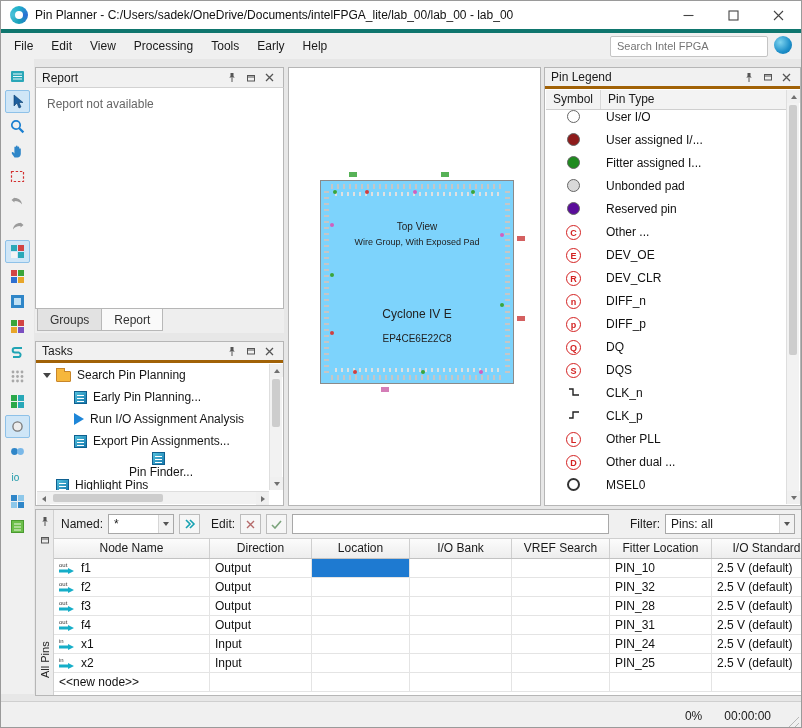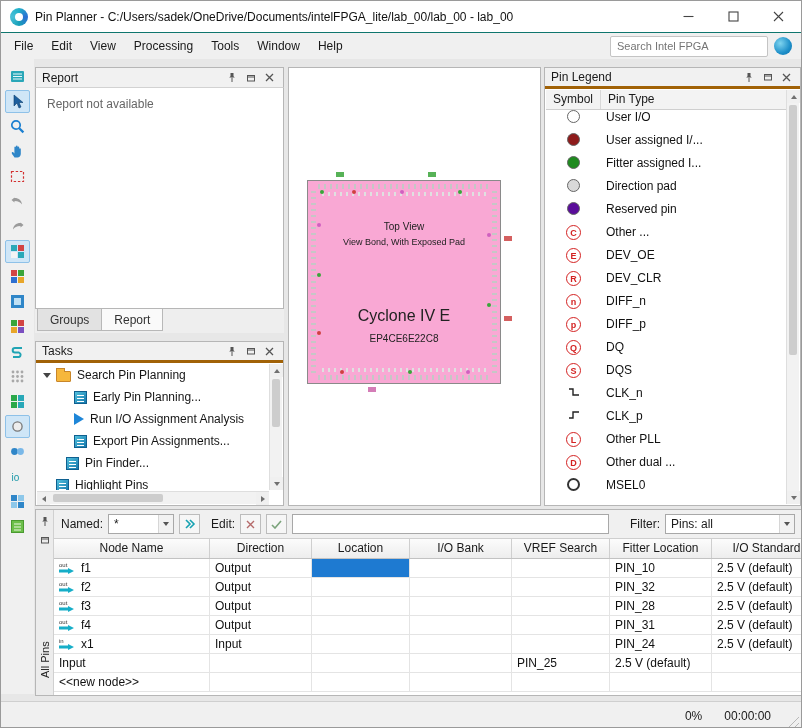--- a/index.html
+++ b/index.html
@@ -1,30 +1,30 @@
 <!DOCTYPE html>
 <html><head>
 <meta charset="utf-8">
 <style>
   *{box-sizing:border-box;margin:0;padding:0}
   html,body{width:802px;height:728px}
   body{position:relative;overflow:hidden;background:#e7e7e7;font-family:"Liberation Sans",sans-serif;font-size:12px;color:#1a1a1a;border:1px solid #9a9a9a}
   svg{display:block}
   
-  .titlebar{position:absolute;left:0;top:0;right:0;height:32px;background:#fff;display:flex;align-items:center;border-bottom:1px solid #0f766e}
+  .titlebar{position:absolute;left:0;top:0;right:0;height:32px;background:#fff;display:flex;align-items:center;border-bottom:4px solid #0f766e}
   .appicon{width:18px;height:18px;margin:0 7px 0 9px;border-radius:50%;background:conic-gradient(#1fb0c8,#2b6fd4,#17a0b8,#49c0d8,#1fb0c8);position:relative;flex:none}
   .appicon::after{content:'';position:absolute;inset:5px;background:#fff;border-radius:50%}
   .wtitle{font-size:12px;color:#111;white-space:nowrap}
   .wbtns{margin-left:auto;display:flex;height:100%}
   .wbtn{width:45px;height:100%;display:flex;align-items:center;justify-content:center}
   
   .menubar{position:absolute;top:32px;left:0;right:0;height:26px;background:#f0f0f0;display:flex;align-items:center;padding-left:4px}
   .menuitems{display:flex;align-items:center}
   .mitem{padding:4px 9px;color:#1a1a1a}
-  .searchwrap{margin-left:auto;display:flex;align-items:center;gap:6px;padding-right:9px}
+  .searchwrap{margin-left:auto;display:flex;gap:6px;padding-right:9px}
   .search{width:158px;height:21px;border:1px solid #c4c4c4;border-radius:2px;padding:0 6px;font:11px "Liberation Sans",sans-serif;color:#444;background:#fff;outline:none}
   .globe{width:18px;height:18px;border-radius:50%;background:radial-gradient(circle at 35% 35%,#7fd4ef,#1d8fc9 60%,#0f6fa8)}
   
   .ltb{position:absolute;left:0;top:58px;width:33px;bottom:33px;background:#f0f0f0;display:flex;flex-direction:column;align-items:center;padding-top:6px;gap:2px}
   .tbtn{width:25px;height:23px;display:flex;align-items:center;justify-content:center;border:1px solid transparent;border-radius:2px;flex:none}
   .tbtn.active{background:#cfe6f7;border-color:#8ec1e8}
   
   .panel{position:absolute;background:#fff;border:1px solid #b6b6b6}
   .ptitle{height:21px;background:#f1f1f1;border-bottom:3px solid #a16207;display:flex;align-items:center;padding:0 6px}
   .pbtns{margin-left:auto;display:flex;gap:4px}
@@ -53,25 +53,25 @@
   .vsb{position:absolute;top:22px;right:1px;width:13px;bottom:15px;background:#f2f2f2;border-left:1px solid #dedede}
   .hsb{position:absolute;left:1px;right:14px;bottom:1px;height:13px;background:#f2f2f2;border-top:1px solid #dedede}
   .sbb{position:absolute;width:13px;height:13px;display:flex;align-items:center;justify-content:center;background:#f0f0f0}
   .sb-thumb{position:absolute;background:#cdcdcd;border-radius:2px}
   .tri-u{width:0;height:0;border-left:3.5px solid transparent;border-right:3.5px solid transparent;border-bottom:4.5px solid #707070}
   .tri-d{width:0;height:0;border-left:3.5px solid transparent;border-right:3.5px solid transparent;border-top:4.5px solid #707070}
   .tri-l{width:0;height:0;border-top:3.5px solid transparent;border-bottom:3.5px solid transparent;border-right:4.5px solid #707070}
   .tri-r{width:0;height:0;border-top:3.5px solid transparent;border-bottom:3.5px solid transparent;border-left:4.5px solid #707070}
   
   .pkg{left:287px;top:66px;width:253px;height:439px}
-  .chip{position:absolute;left:18px;top:112px;width:194px;height:204px;border:1px solid #8a8a8a;background:#f9a8d4}
+  .chip{position:absolute;left:31px;top:112px;width:194px;height:204px;border:1px solid #8a8a8a;background:#7dd3fc}
   .chip .ctext{position:absolute;left:0;width:100%;text-align:center;color:#222}
   .t1{top:40px;font-size:10px}
   .t2{top:56px;font-size:9px}
-  .t3{top:126px;font-size:16px}
+  .t3{top:126px;font-size:12px}
   .t4{top:152px;font-size:10px}
   .pstrip{position:absolute}
   .ps-t{left:10px;right:10px;top:3px;height:5px;background:repeating-linear-gradient(90deg,#c6c6c6 0 2px,transparent 2px 6px)}
   .ps-b{left:10px;right:10px;bottom:3px;height:5px;background:repeating-linear-gradient(90deg,#c6c6c6 0 2px,transparent 2px 6px)}
   .ps-l{top:10px;bottom:10px;left:3px;width:5px;background:repeating-linear-gradient(0deg,#c6c6c6 0 2px,transparent 2px 6px)}
   .ps-r{top:10px;bottom:10px;right:3px;width:5px;background:repeating-linear-gradient(0deg,#c6c6c6 0 2px,transparent 2px 6px)}
   .ps-t2{left:14px;right:14px;top:11px;height:4px;background:repeating-linear-gradient(90deg,#e0e0e0 0 2px,transparent 2px 6px)}
   .ps-b2{left:14px;right:14px;bottom:11px;height:4px;background:repeating-linear-gradient(90deg,#e0e0e0 0 2px,transparent 2px 6px)}
   .dot{position:absolute;width:4px;height:4px;border-radius:50%}
   .tag{position:absolute;width:8px;height:5px;opacity:.85}
@@ -141,21 +141,21 @@
     </div>
 </div>
 
 <div class="menubar">
   <div class="menuitems">
       <div class="mitem">File</div>
       <div class="mitem">Edit</div>
       <div class="mitem">View</div>
       <div class="mitem">Processing</div>
       <div class="mitem">Tools</div>
-      <div class="mitem">Window</div>
+      <div class="mitem">Early</div>
       <div class="mitem">Help</div>
     </div>
   <div class="searchwrap">
     <input class="search" placeholder="Search Intel FPGA" style="">
     <div class="globe"></div>
   </div>
 </div>
 
 <div class="ltb">
     <div class="tbtn">
@@ -354,21 +354,21 @@
       <div class="trow" style="padding-left: 24px;">
         <div class="spacer"></div>
         <div class="tico ic-run"></div>
         <span class="tlab">Run I/O Assignment Analysis</span>
       </div>
       <div class="trow" style="padding-left: 24px;">
         <div class="spacer"></div>
         <div class="tico ic-task"></div>
         <span class="tlab">Export Pin Assignments...</span>
       </div>
-      <div class="trow" style="padding-left: 16px;">
+      <div class="trow" style="padding-left: 16px; flex-direction: column;">
         <div class="spacer"></div>
         <div class="tico ic-task"></div>
         <span class="tlab">Pin Finder...</span>
       </div>
       <div class="trow" style="padding-left: 6px;">
         <div class="spacer"></div>
         <div class="tico ic-task"></div>
         <span class="tlab">Highlight Pins</span>
       </div>
     </div>
@@ -411,21 +411,21 @@
     <i class="dot" style="left:150px;top:9px;background:#3aa53a"></i>
     <i class="dot" style="left:9px;top:42px;background:#d060c0"></i>
     <i class="dot" style="left:9px;top:92px;background:#3aa53a"></i>
     <i class="dot" style="left:9px;top:150px;background:#d04040"></i>
     <i class="dot" style="right:9px;top:52px;background:#d060c0"></i>
     <i class="dot" style="right:9px;top:122px;background:#3aa53a"></i>
     <i class="dot" style="left:32px;bottom:9px;background:#d04040"></i>
     <i class="dot" style="left:100px;bottom:9px;background:#3aa53a"></i>
     <i class="dot" style="left:158px;bottom:9px;background:#d060c0"></i>
     <div class="ctext t1">Top View</div>
-    <div class="ctext t2">View Bond, With Exposed Pad</div>
+    <div class="ctext t2">Wire Group, With Exposed Pad</div>
     <div class="ctext t3">Cyclone IV E</div>
     <div class="ctext t4">EP4CE6E22C8</div>
   </div>
 </div>
 
 <div class="panel legend">
   <div class="ptitle">
     <span>Pin Legend</span>
     <div class="pbtns">
       <div class="pbtn">
@@ -467,21 +467,21 @@
       <div class="lrow">
         <div class="lsym">
           <span class="sym-c" style="background:#1f8a1f"></span>
         </div>
         <div class="llab">Fitter assigned I...</div>
       </div>
       <div class="lrow">
         <div class="lsym">
           <span class="sym-c" style="background:#d9d9d9"></span>
         </div>
-        <div class="llab">Direction pad</div>
+        <div class="llab">Unbonded pad</div>
       </div>
       <div class="lrow">
         <div class="lsym">
           <span class="sym-c" style="background:#5a0d9a"></span>
         </div>
         <div class="llab">Reserved pin</div>
       </div>
       <div class="lrow">
         <div class="lsym">
           <span class="sym-l">C</span>
@@ -699,20 +699,27 @@
             <span>x1</span>
           </div>
           <div class="td">Input</div>
           <div class="td"></div>
           <div class="td"></div>
           <div class="td"></div>
           <div class="td">PIN_24</div>
           <div class="td">2.5 V (default)</div>
         </div>
         <div class="trr">
+          <div class="td">
+            <span class="dir-ic">
+              <span class="dtxt">in</span>
+              <span class="darrow"></span>
+            </span>
+            <span>x2</span>
+          </div>
           <div class="td">Input</div>
           <div class="td"></div>
           <div class="td"></div>
           <div class="td"></div>
           <div class="td">PIN_25</div>
           <div class="td">2.5 V (default)</div>
         </div>
         <div class="trr">
           <div class="td">&lt;&lt;new node&gt;&gt;</div>
           <div class="td"></div>

